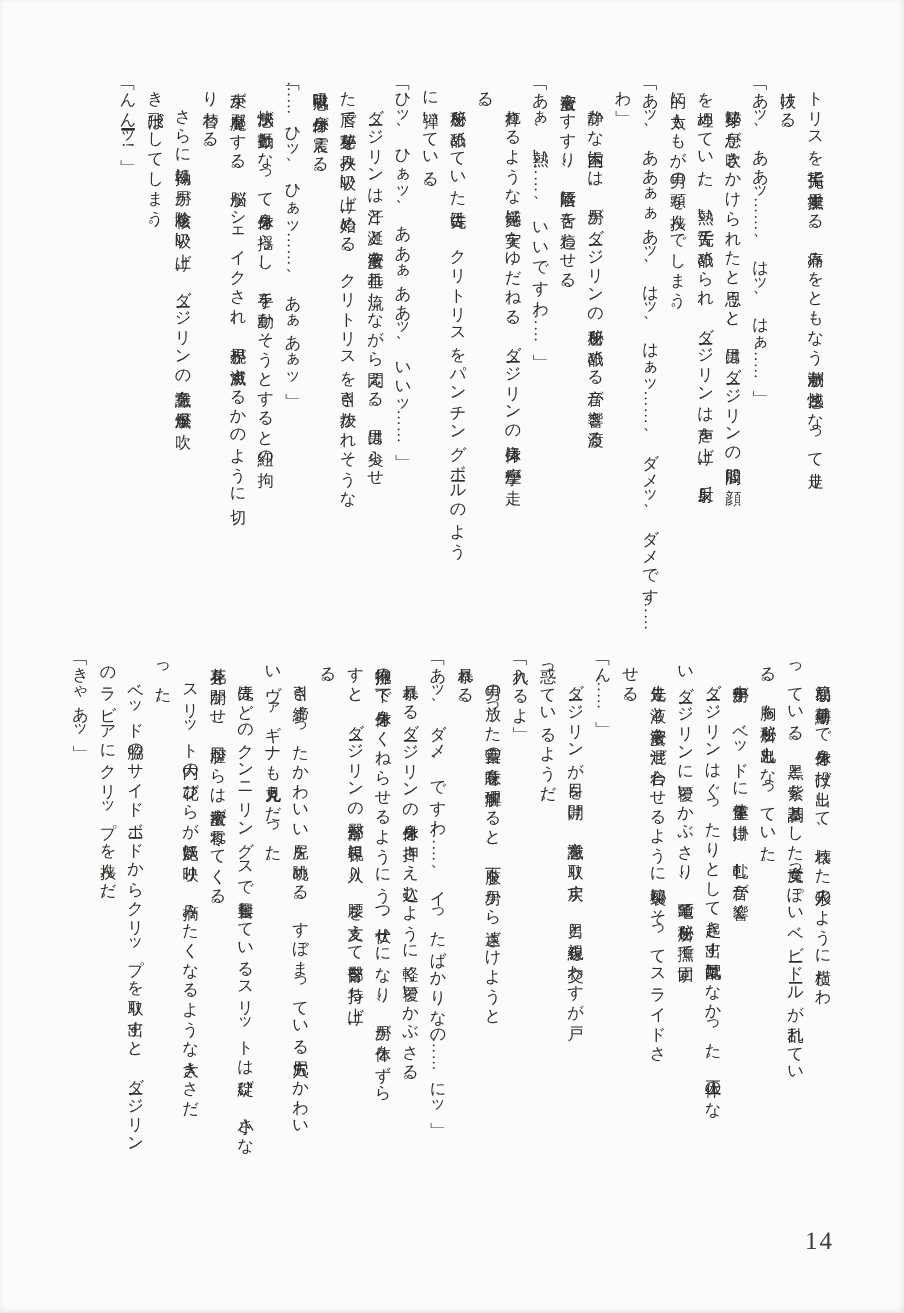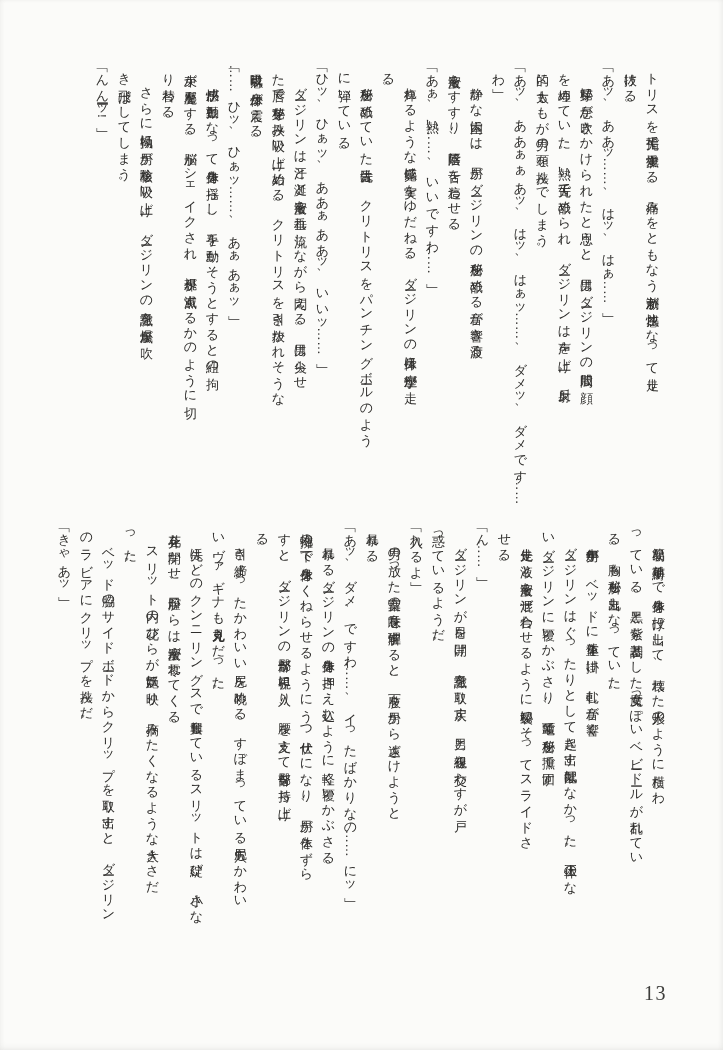--- a/index.html
+++ b/index.html
@@ -111,14 +111,14 @@
       <div class="tline">いヴァギナも丸見えだった。</div>
       <div class="tline">　先ほどのクンニリングスで興奮しているスリットは綻び、小さな</div>
       <div class="tline">花弁を開かせ、膣口からは蜜液が零れてくる。</div>
       <div class="tline">　スリット内の花びらが妖艶に映り、摘みたくなるような大きさだ</div>
       <div class="tline">った。</div>
       <div class="tline">　ベッド脇のサイドボードからクリップを取り出すと、ダージリン</div>
       <div class="tline">のラビアにクリップを挟んだ。</div>
       <div class="tline">「きゃあッ」</div>
     </div>
 
-  <div class="page-number">13</div>
+  <div class="page-number">14</div>
 </div>
 
 </body></html>

